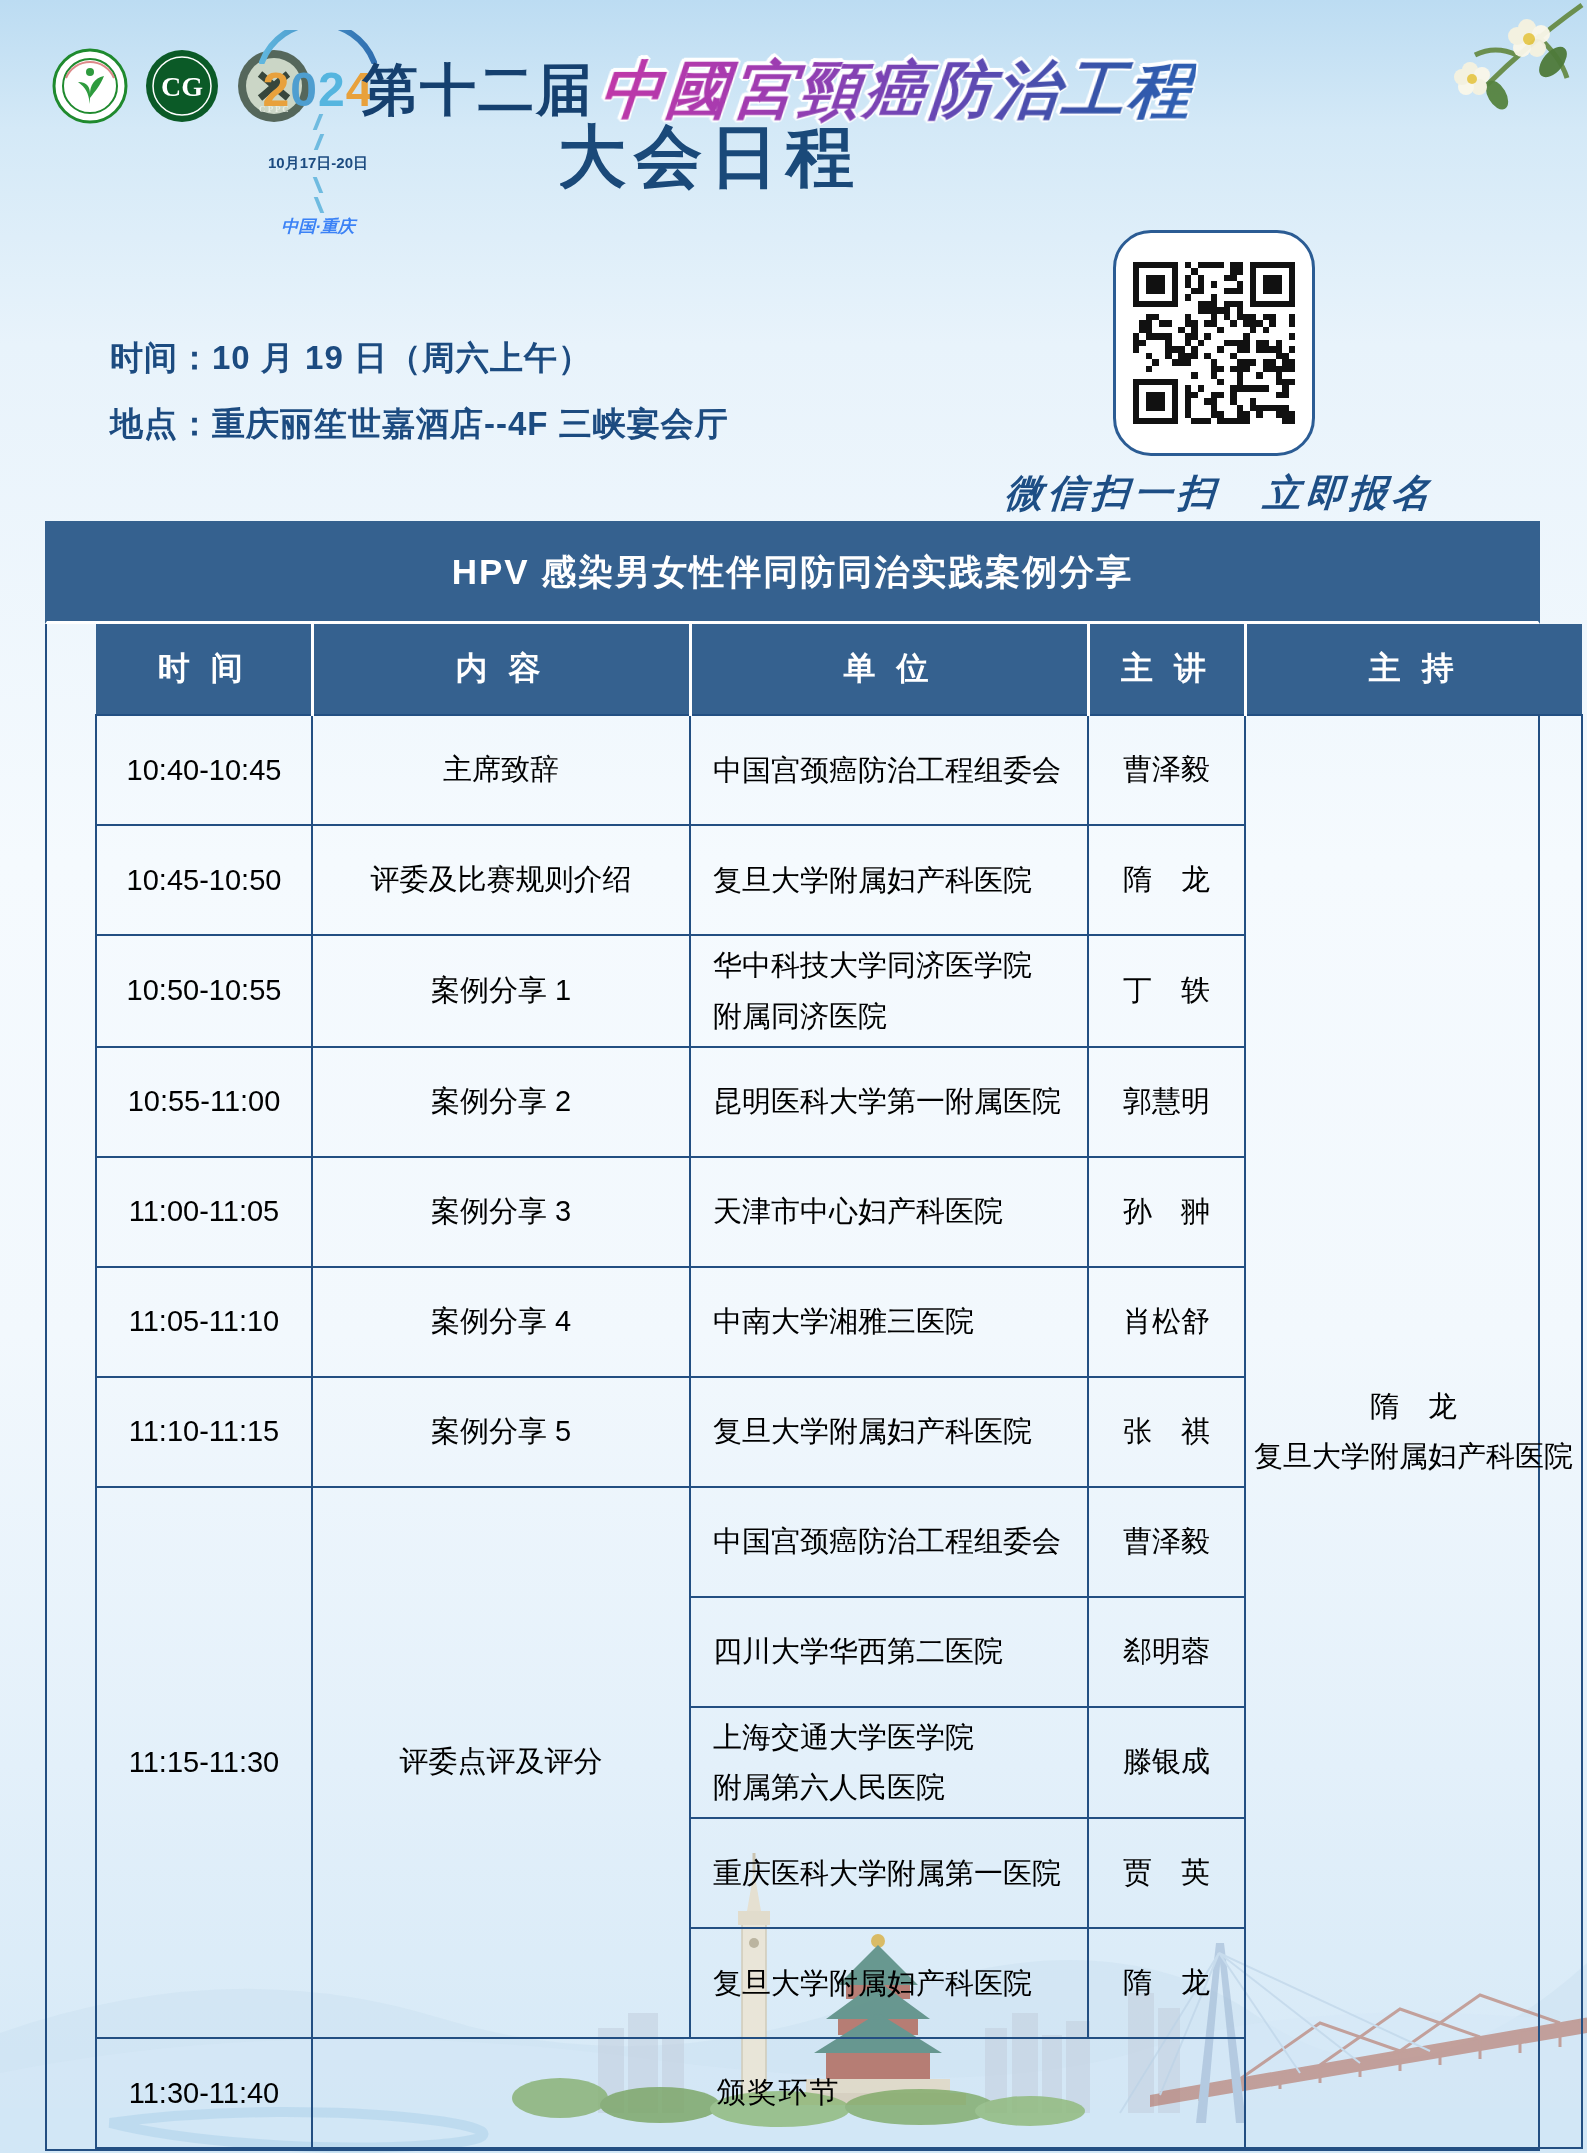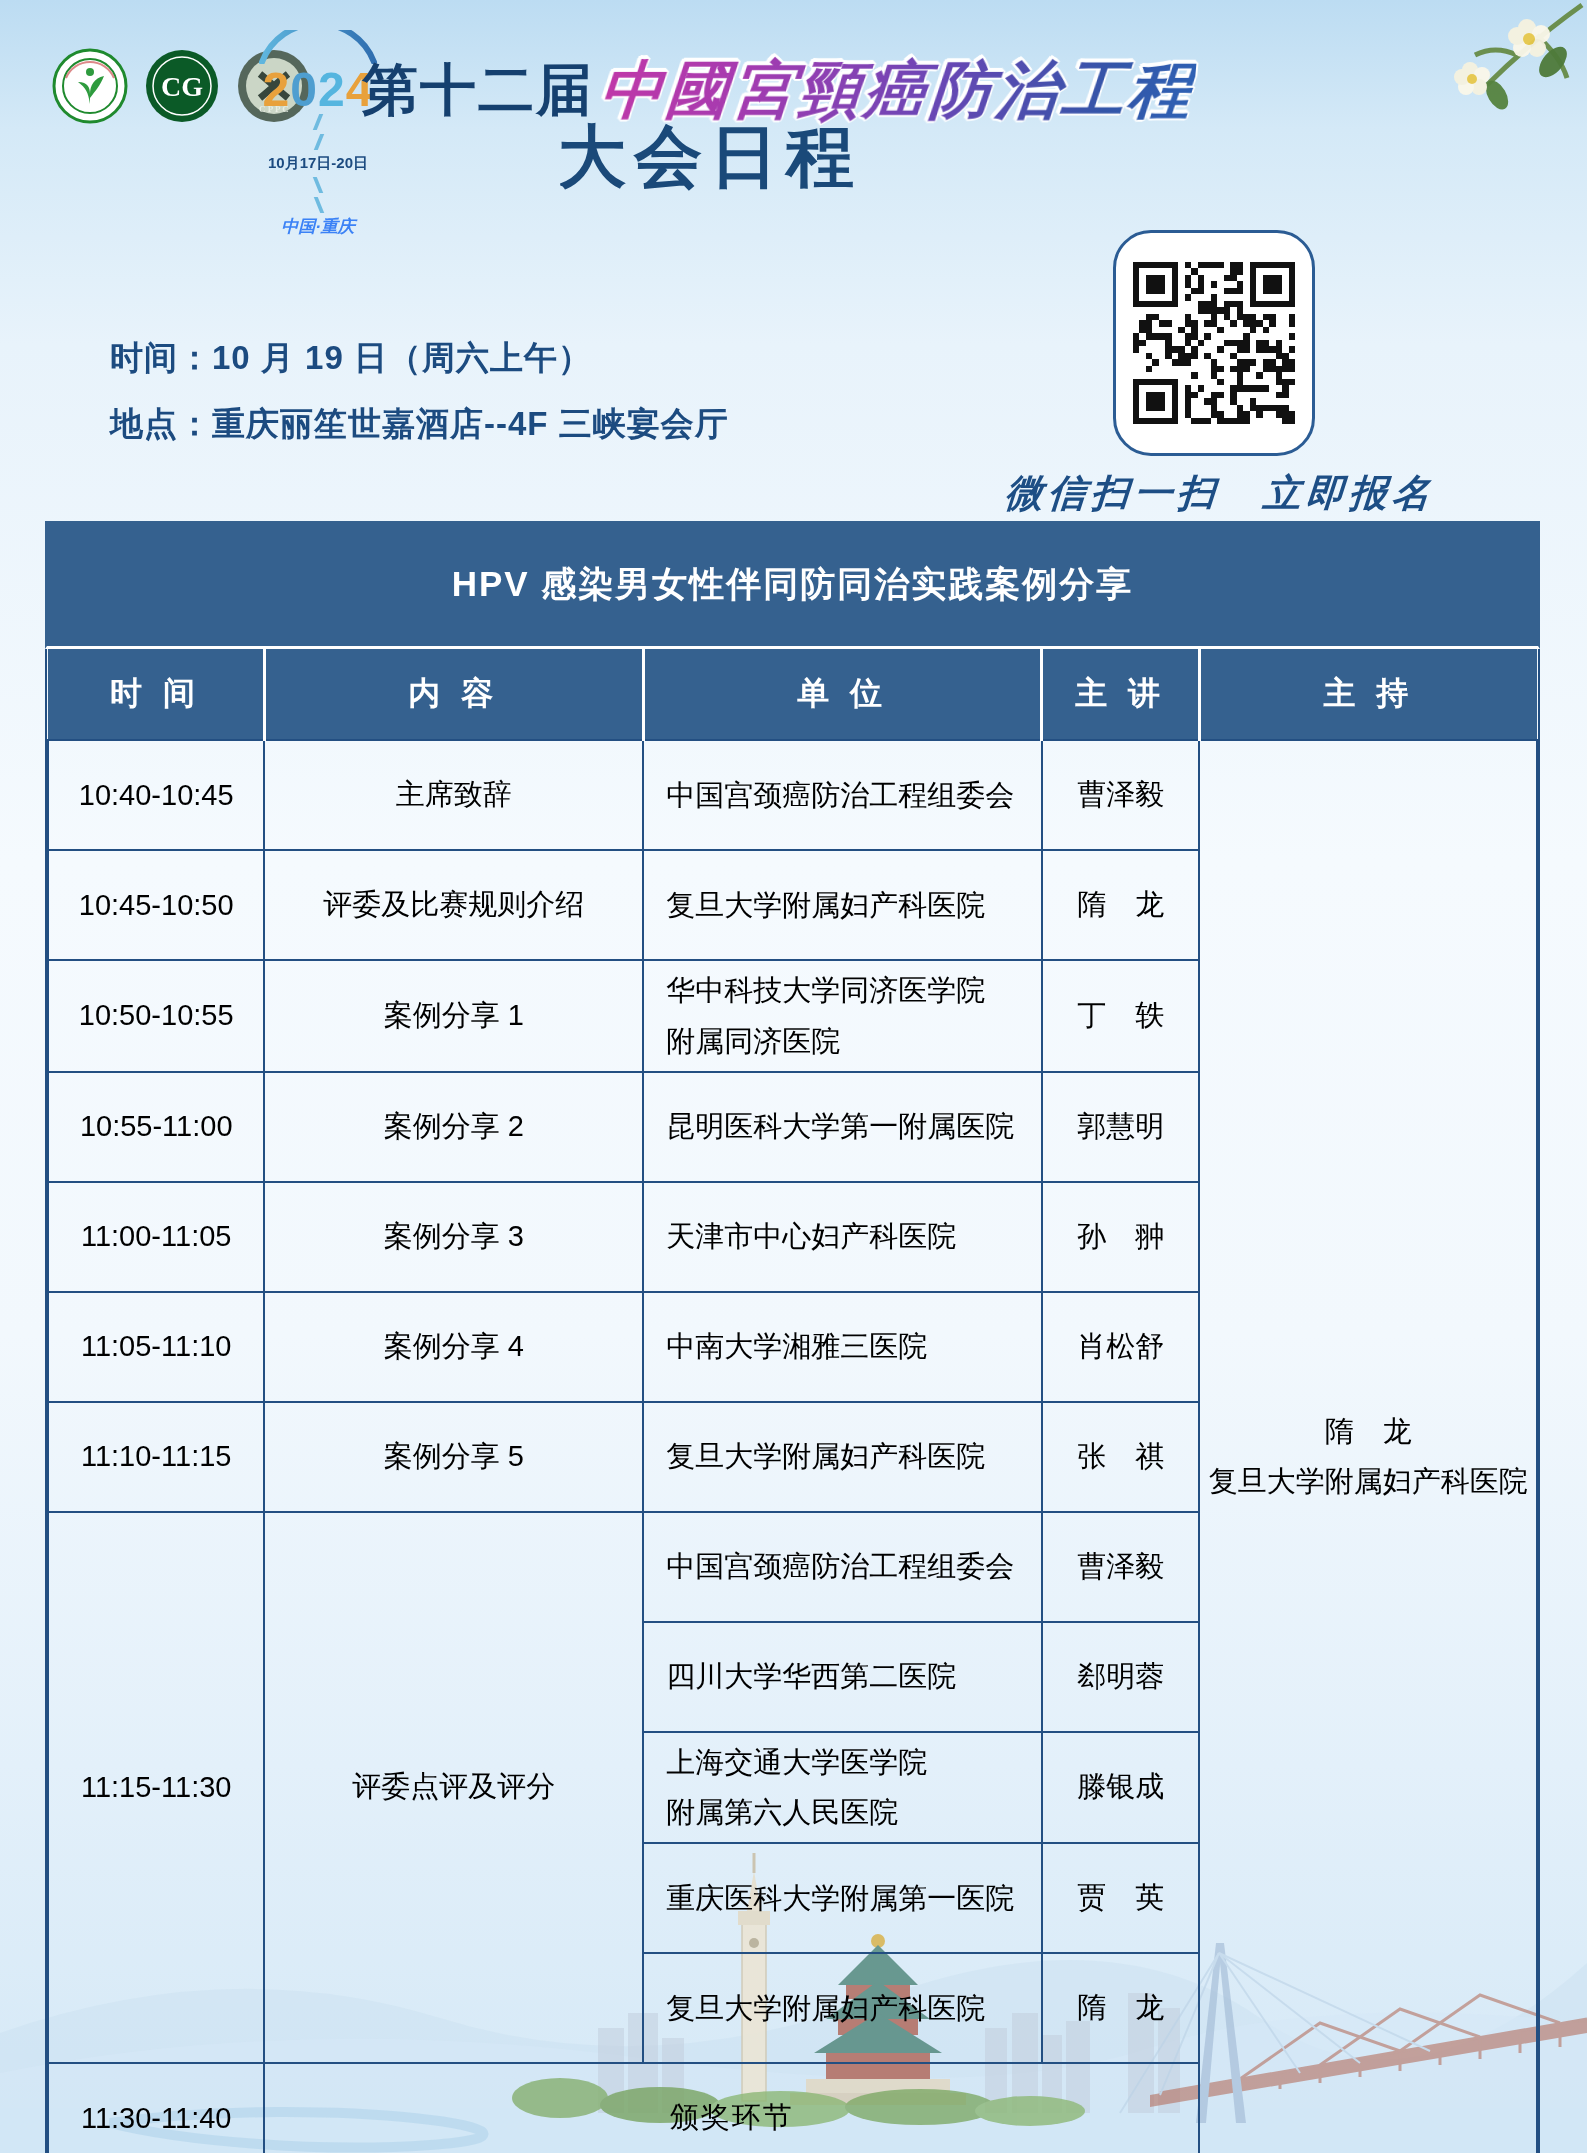--- a/index.html
+++ b/index.html
@@ -37,30 +37,30 @@
   
   .info{left:110px;font-size:33px;font-weight:bold;color:#1C4B80;letter-spacing:1px;}
   .info.time{top:336px;}
   .info.venue{top:402px;}
   
   .qr-box{left:1113px;top:230px;width:168px;height:192px;background:#fff;border:3.5px solid #2B5C94;border-radius:38px;padding:14px;display:flex;align-items:center;justify-content:center;}
   .qr-box svg{width:162px;height:162px;}
   .qr-caption{left:960px;top:468px;width:520px;text-align:center;font-size:38px;font-weight:bold;font-style:italic;color:#1D4E85;letter-spacing:5px;transform:skewX(-4deg);}
   
   .table-wrap{left:45px;top:521px;width:1495px;}
-  .session-bar{height:128px;background:#35618F;border:2.5px solid #35618F;border-bottom:3px solid #fff;box-sizing:border-box;
+  .session-bar{height:103px;background:#35618F;border:2.5px solid #35618F;border-bottom:3px solid #fff;box-sizing:border-box;
     color:#fff;font-size:35px;font-weight:bold;display:flex;align-items:center;justify-content:center;letter-spacing:2px;}
   table{width:100%;border-collapse:collapse;table-layout:fixed;}
   thead th{height:88px;background:#35618F;color:#fff;font-size:32px;font-weight:bold;letter-spacing:6px;border-left:3px solid #fff;}
   thead th:first-child{border-left:none;}
   tbody td{border:2px solid #234F82;height:110px;font-size:29px;color:#000;text-align:center;vertical-align:middle;background:transparent;padding:4px 8px;box-sizing:border-box;}
   tbody td.unit{text-align:left;padding-left:22px;white-space:pre-line;line-height:1.75;}
   tbody td.host{line-height:1.7;padding:0 6px;}
   tbody td.award{letter-spacing:2px;height:90px;}
-  .outer-frame{border:2.5px solid #234F82;border-top:none;}
+  .outer-frame{border:2.5px solid #234F82;border-top:none;padding-left:48px;}
   
   .flowers{right:0;top:0;}
   .skyline{left:0;bottom:0;}
 </style>
 </head>
 <body>
 
 <svg class="abs skyline" width="1587" height="330" viewBox="0 0 1587 330">
   <path d="M0,210 Q230,130 440,195 T880,175 T1260,195 T1587,140 L1587,330 L0,330 Z" fill="#C9DFF0" opacity="0.45"></path>
   <path d="M0,250 Q300,190 640,235 T1150,225 T1587,200 L1587,330 L0,330 Z" fill="#D6E8F6" opacity="0.6"></path>

